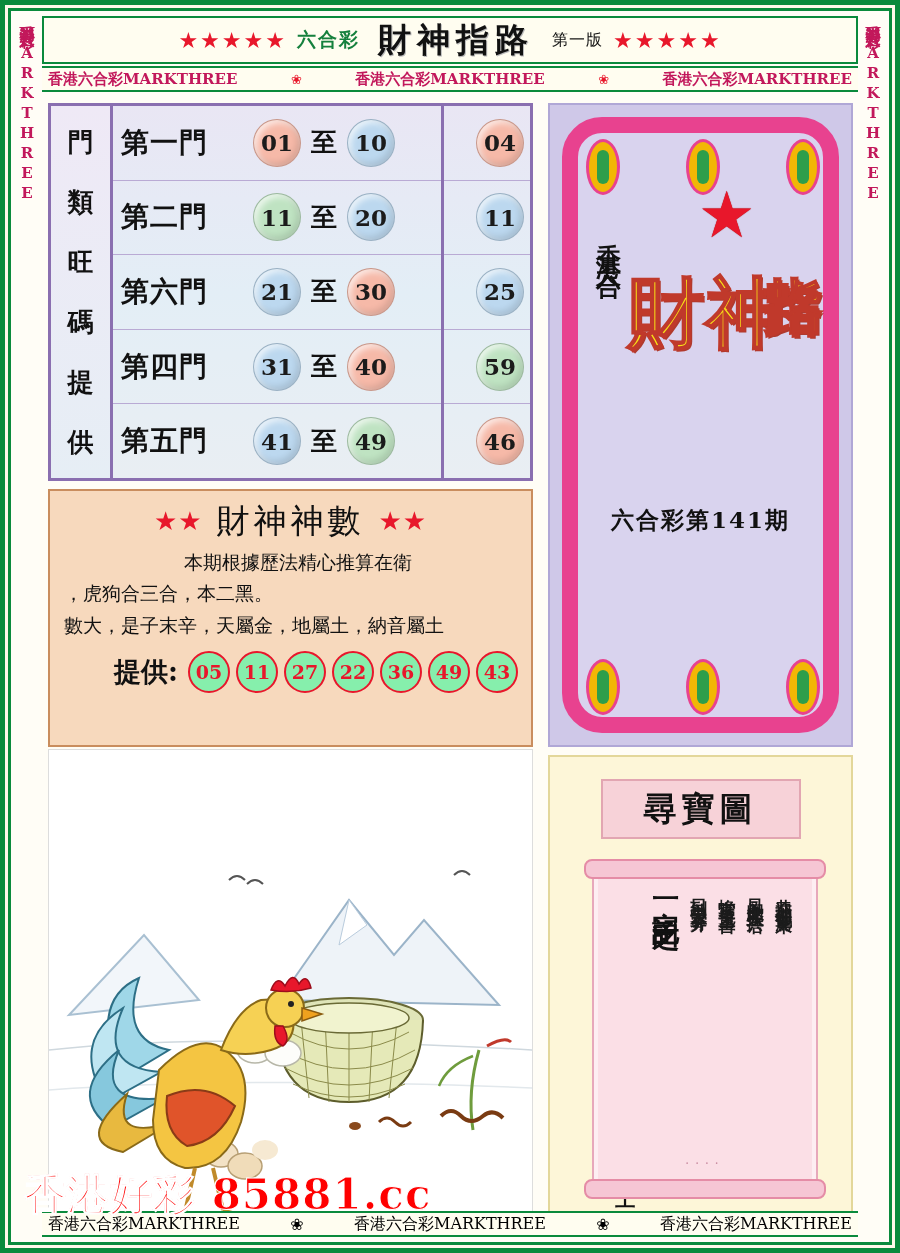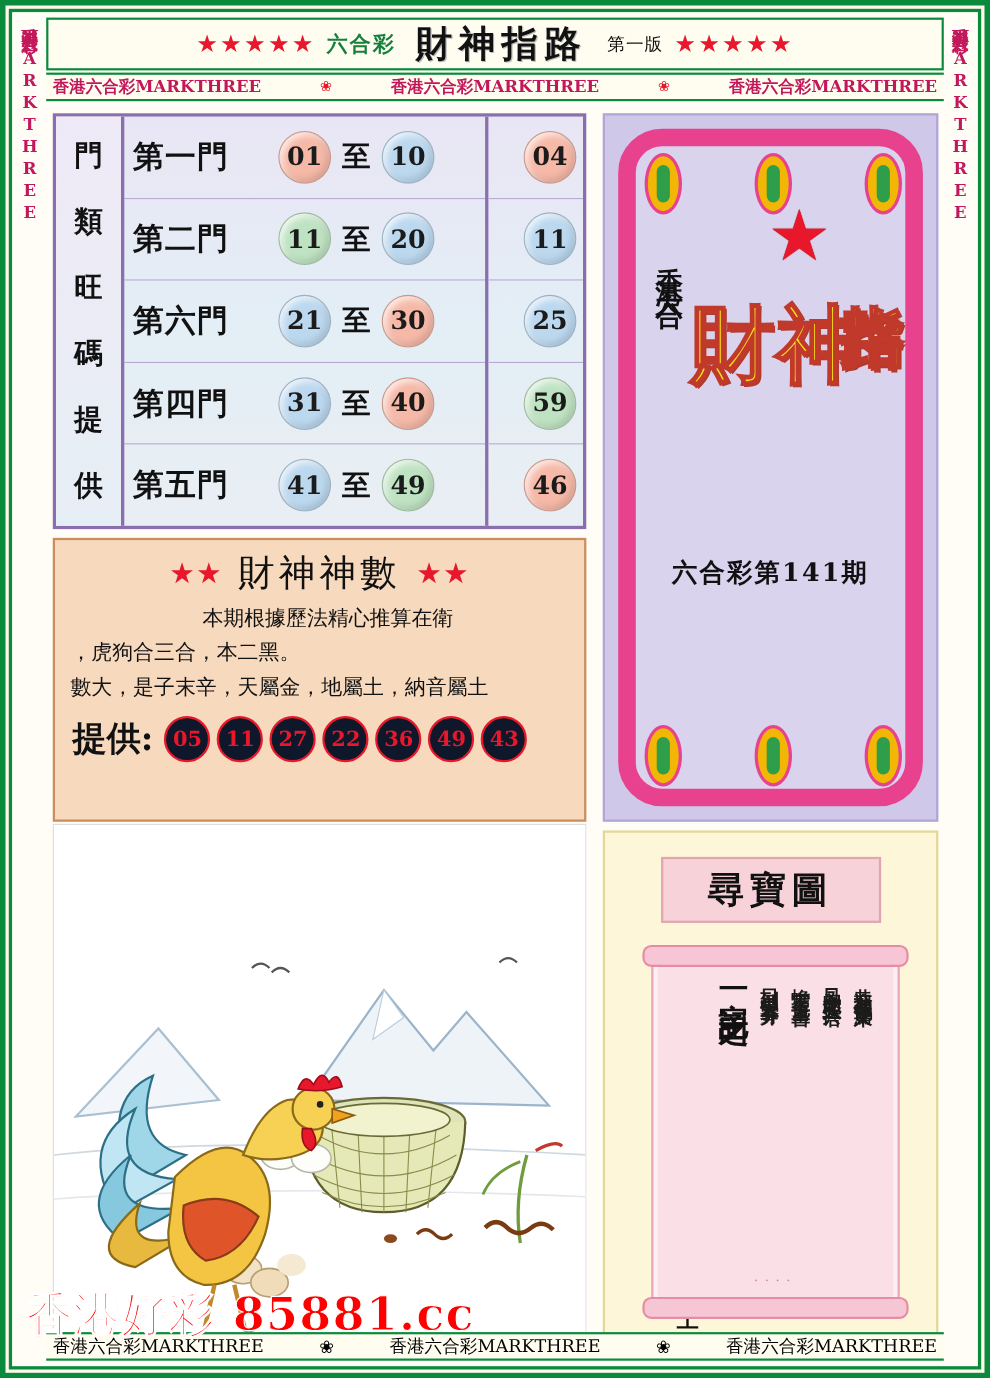--- a/index.html
+++ b/index.html
@@ -141,24 +141,24 @@
     font-size:19px;color:#111;line-height:1.65;
     text-align:justify;
     padding:2px 4px 0 4px;
     text-indent:0;
   }
   .ss-body p{margin:0;}
   .ss-body p.first{text-indent:120px;}
   .ss-pick{
     display:flex;align-items:center;gap:6px;margin-top:10px;padding-left:6px;
   }
-  .ss-pick .lbl{font-size:31px;font-weight:bold;color:#111;margin-right:4px;}
+  .ss-pick .lbl{font-size:27px;font-weight:bold;color:#111;margin-right:4px;margin-left:48px;}
   .sball{
     width:38px;height:38px;border-radius:50%;
-    border:2px solid #e8172b;background:#0f172a;
+    border:2px solid #e8172b;background:#86efac;
     display:flex;align-items:center;justify-content:center;
     font-size:19px;font-weight:bold;color:#e8172b;
   }
   
   .picture{
     position:absolute;left:48px;top:749px;width:485px;height:470px;
     background:#ffffff;border:1px solid #ddd;box-sizing:border-box;overflow:hidden;
   }
   
   .poster{

